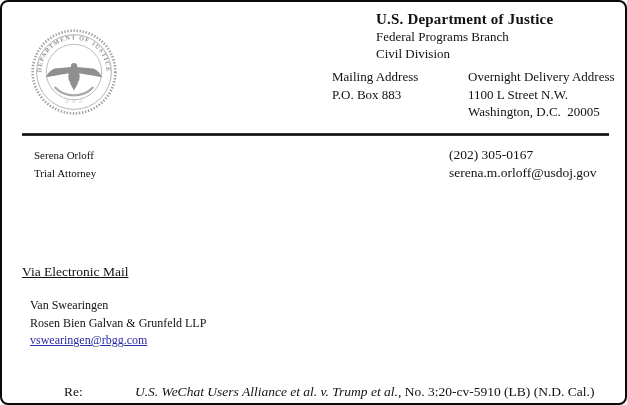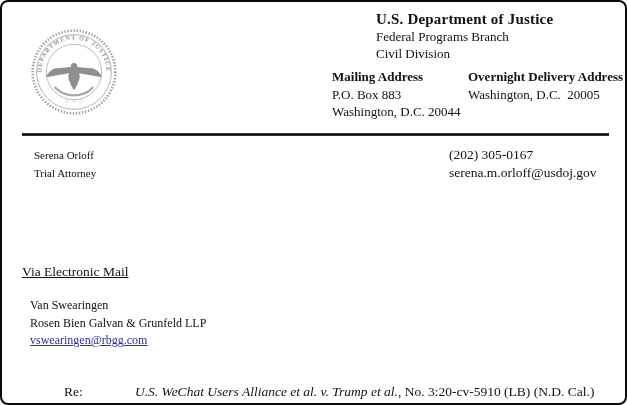--- a/index.html
+++ b/index.html
@@ -21,21 +21,21 @@
   .seal {
     position: absolute; left: 28px; top: 26px;
     width: 88px; height: 88px;
   }
   .hdr { position: absolute; left: 330px; top: 8px; margin-left: 44px; }
   .hdr .agency { font-size: 15px; font-weight: bold; line-height: 19px; letter-spacing: .2px; }
   .hdr .sub { font-size: 13px; line-height: 16.5px; }
   .addr { position: absolute; top: 66px; font-size: 13px; line-height: 17.5px; }
   .addr.mailing   { left: 330px; }
   .addr.overnight { left: 466px; }
-  .addr .heading { font-weight: bold; }
+  .addr .heading { font-weight: normal; }
   .addr .line { white-space: pre-wrap; }
   .rule {
     position: absolute; left: 20px; top: 131px;
     width: 587px; height: 3px;
     background: linear-gradient(#555 0%, #111 35%, #111 75%, #777 100%);
   }
   .contact-left  { position: absolute; left: 32px;  top: 144px; font-size: 11px; line-height: 18px; }
   .contact-right { position: absolute; left: 447px; top: 144px; font-size: 13.5px; line-height: 18px; }
   .date {
     position: absolute; left: 20px; top: 211px;
@@ -89,25 +89,25 @@
 
   <div class="hdr">
     <div class="agency">U.S. Department of Justice</div>
     <div class="sub">Federal Programs Branch</div>
     <div class="sub">Civil Division</div>
   </div>
 
   <div class="addr mailing">
     <div class="heading">Mailing Address</div>
     <div class="line">P.O. Box 883</div>
-    <div class="line">Washington, D.C. 20044</div>
   </div>
 
   <div class="addr overnight">
     <div class="heading">Overnight Delivery Address</div>
+    <div class="line">1100 L Street N.W.</div>
     <div class="line">Washington, D.C.  20005</div>
   </div>
 
   <div class="rule"></div>
 
   <div class="contact-left">
     <div>Serena Orloff</div>
     <div>Trial Attorney</div>
   </div>
   <div class="contact-right">

